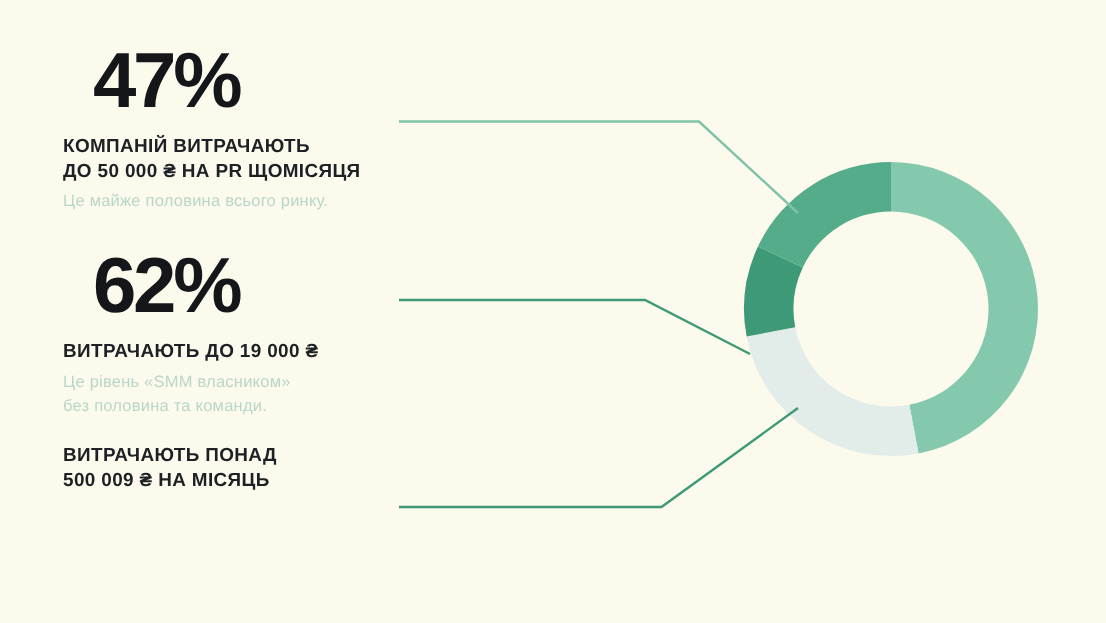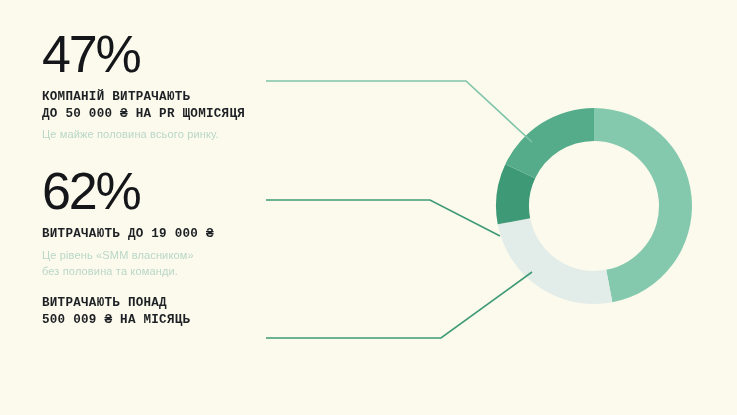--- a/index.html
+++ b/index.html
@@ -46,30 +46,31 @@
     position:absolute;
     left:42px;
   }
   #stat-block-0 { top:28px; }
   #stat-block-1 { top:165px; }
   #stat-block-2 { top:295px; }
 
   .stat-pct {
     font-family:"Liberation Sans", sans-serif;
     font-size:52px;
-    font-weight:normal;
+    font-weight:bold;
     line-height:1.0;
     letter-spacing:-2.2px;
     color:#15161A;
     display:block;
     margin-bottom:9px;
+    margin-left:20px;
   }
 
   .stat-caption {
-    font-family:Liberation Mono, monospace;
+    font-family:Liberation Sans, sans-serif;
     font-size:12.6px;
     font-weight:bold;
     line-height:1.33;
     letter-spacing:0.25px;
     color:#1D2024;
     display:block;
     white-space:pre-line;
   }
 
   .stat-sub {

